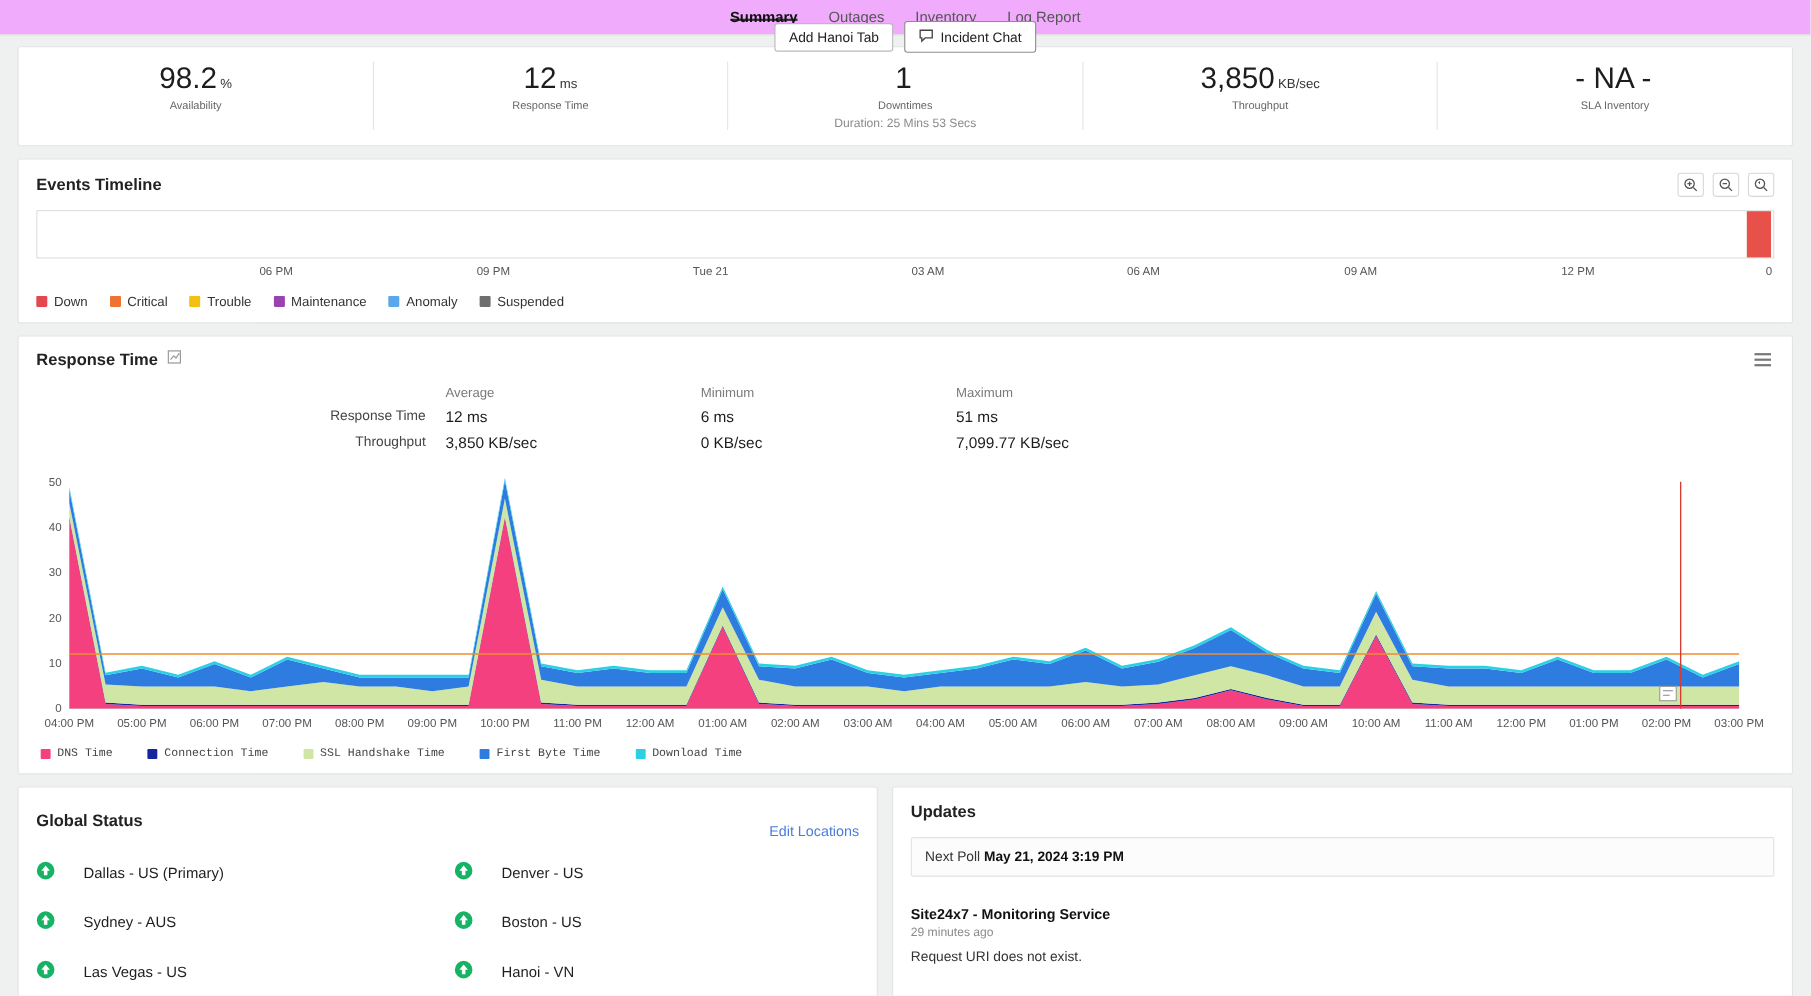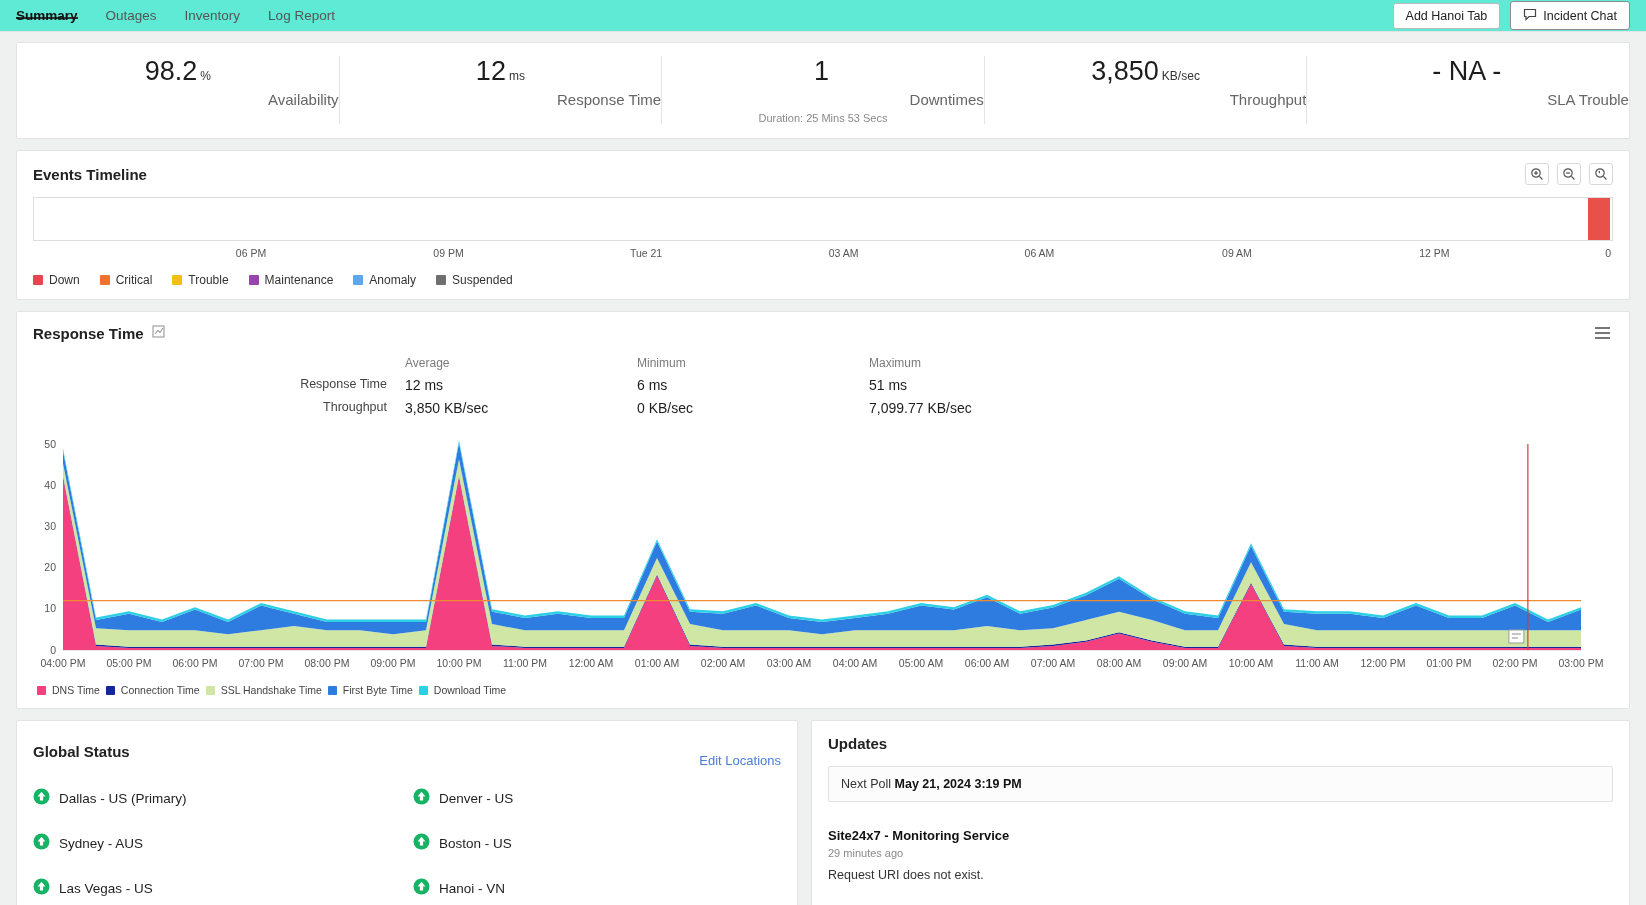--- a/index.html
+++ b/index.html
@@ -1,38 +1,38 @@
 <!DOCTYPE html>
 <html><head>
 <meta charset="utf-8">
 <style>
   * { box-sizing: border-box; margin: 0; padding: 0; }
   html,body { width:1646px; height:905px; overflow:hidden; background:#eff0f0;
     font-family:"Liberation Sans", sans-serif; color:#222; }
-  .topbar { background:#5eead4; border-bottom:1px solid #e4e4e4; height:32px;
-    display:flex; align-items:center; justify-content:space-between; padding:12px 16px; }
+  .topbar { background:#f0abfc; border-bottom:1px solid #e4e4e4; height:32px;
+    display:flex; align-items:center; justify-content:space-between; padding:12px 16px;flex-direction:column; }
   .tabs { display:flex; gap:28px; height:100%; align-items:stretch; }
   .tab { font-size:13.5px; color:#555; display:flex; align-items:center; cursor:pointer;
     border-bottom:2px solid transparent; padding-top:2px; }
   .tab.active { color:#111; font-weight:bold; border-bottom-color:#333; }
   .topbar-actions { display:flex; gap:10px; align-items:center; }
   .btn { background:#fff; border:1px solid #b9b9b9; border-radius:3px; font-size:12.5px;
     color:#222; padding:5px 12px; cursor:pointer; display:inline-flex; align-items:center; gap:6px;
     font-family:"Liberation Sans", sans-serif; }
   .btn-chat { border-color:#8d8d8d; }
   .page { padding:10px 16px 0 16px; }
   .panel { background:#fff; border:1px solid #e3e3e3; border-radius:2px; margin-bottom:11px; }
 
   
   .stats-panel { display:flex; padding:13px 0 14px 0; }
   .stat-cell { flex:1; text-align:center; border-left:1px solid #e4e4e4; }
   .stat-cell:first-child { border-left:none; }
   .stat-value { font-size:27px; color:#1d1d1d; }
   .stat-unit { font-size:12px; color:#333; margin-left:3px; }
-  .stat-label { font-size:15px; color:#666; margin-top:4px;text-align:right; }
+  .stat-label { font-size:10px; color:#666; margin-top:4px; }
   .stat-sub { font-size:11px; color:#8a8a8a; margin-top:4px; min-height:12px; }
 
   
   .events-panel { padding:12px 16px 12px 16px; }
   .panel-head { display:flex; align-items:center; justify-content:space-between; }
   .panel-title { font-size:15px; font-weight:bold; color:#222; }
   .zoom-group { display:flex; gap:8px; }
   .icon-btn { width:24px; height:22px; border:1px solid #d8d8d8; border-radius:3px; background:#fff;
     display:flex; align-items:center; justify-content:center; cursor:pointer; }
   .timeline-track { position:relative; margin-top:12px; height:44px; border:1px solid #dedede;
@@ -49,30 +49,30 @@
   .response-panel { padding:12px 16px 6px 16px; }
   .rt-head-left { display:flex; align-items:center; gap:8px; }
   .hamburger { display:flex; flex-direction:column; gap:3px; cursor:pointer; padding:3px; }
   .hamburger span { width:15px; height:2px; background:#777; display:block; }
   .rt-table { display:grid; grid-template-columns:372px 232px 232px 300px; margin-top:14px; row-gap:7px; }
   .rt-h { font-size:12px; color:#7a7a7a; }
   .rt-rowlabel { font-size:12.5px; color:#444; text-align:right; padding-right:18px; }
   .rt-val { font-size:14px; color:#1d1d1d; }
   #chart-mount { margin-top:16px; }
   .ctick { font-size:10.5px; fill:#555; font-family:"Liberation Sans", sans-serif; }
-  .chart-legend { display:flex; gap:6px; margin:2px 0 6px 4px; align-items:center; }
+  .chart-legend { display:flex; gap:32px; margin:2px 0 6px 4px; align-items:center;font-family:Liberation Mono, monospace; }
   .chart-legend .legend-sq { width:9px; height:9px; }
   .chart-legend .legend-label { font-size:10.5px; color:#444; }
 
   
   .bottom-row { display:grid; grid-template-columns:782px 1fr; gap:13px; }
   .bottom-panel { padding:14px 16px; min-height:176px; margin-bottom:0; }
   .link { font-size:13px; color:#4a7cdc; cursor:pointer;margin-top:18px; }
   .loc-grid { display:grid; grid-template-columns:380px 380px; row-gap:25px; margin-top:20px; }
-  .loc-item { display:flex; align-items:center; gap:9px; font-size:13.5px; color:#1f1f1f; }
+  .loc-item { display:flex; align-items:center; gap:26px; font-size:13.5px; color:#1f1f1f; }
   .next-poll { border:1px solid #e2e2e2; background:#fcfcfc; border-radius:2px; padding:10px 12px;
     margin-top:14px; font-size:12.5px; color:#333; }
   .next-poll b { color:#111; }
   .update-entry { margin-top:26px; }
   .update-name { font-size:13px; font-weight:bold; color:#111; }
   .update-time { font-size:11px; color:#8a8a8a; margin-top:4px; }
   .update-msg { font-size:12.5px; color:#333; margin-top:9px; }
 </style>
 </head>
 <body>
@@ -112,21 +112,21 @@
         <div><span class="stat-value">1</span><span class="stat-unit"></span></div>
         <div class="stat-label">Downtimes</div>
         <div class="stat-sub">Duration: 25 Mins 53 Secs</div>
       </div>
       <div class="stat-cell">
         <div><span class="stat-value">3,850</span><span class="stat-unit">KB/sec</span></div>
         <div class="stat-label">Throughput</div>
       </div>
       <div class="stat-cell">
         <div><span class="stat-value">- NA -</span><span class="stat-unit"></span></div>
-        <div class="stat-label">SLA Trouble</div>
+        <div class="stat-label">SLA Inventory</div>
       </div>
     </div>
 
   <div class="panel events-panel">
     <div class="panel-head">
       <div class="panel-title">Events Timeline</div>
       <div class="zoom-group">
         <div class="icon-btn">
           <svg width="14" height="14" viewBox="0 0 14 14">
               <circle cx="6" cy="6" r="4.2" fill="none" stroke="#555" stroke-width="1.2"></circle>

